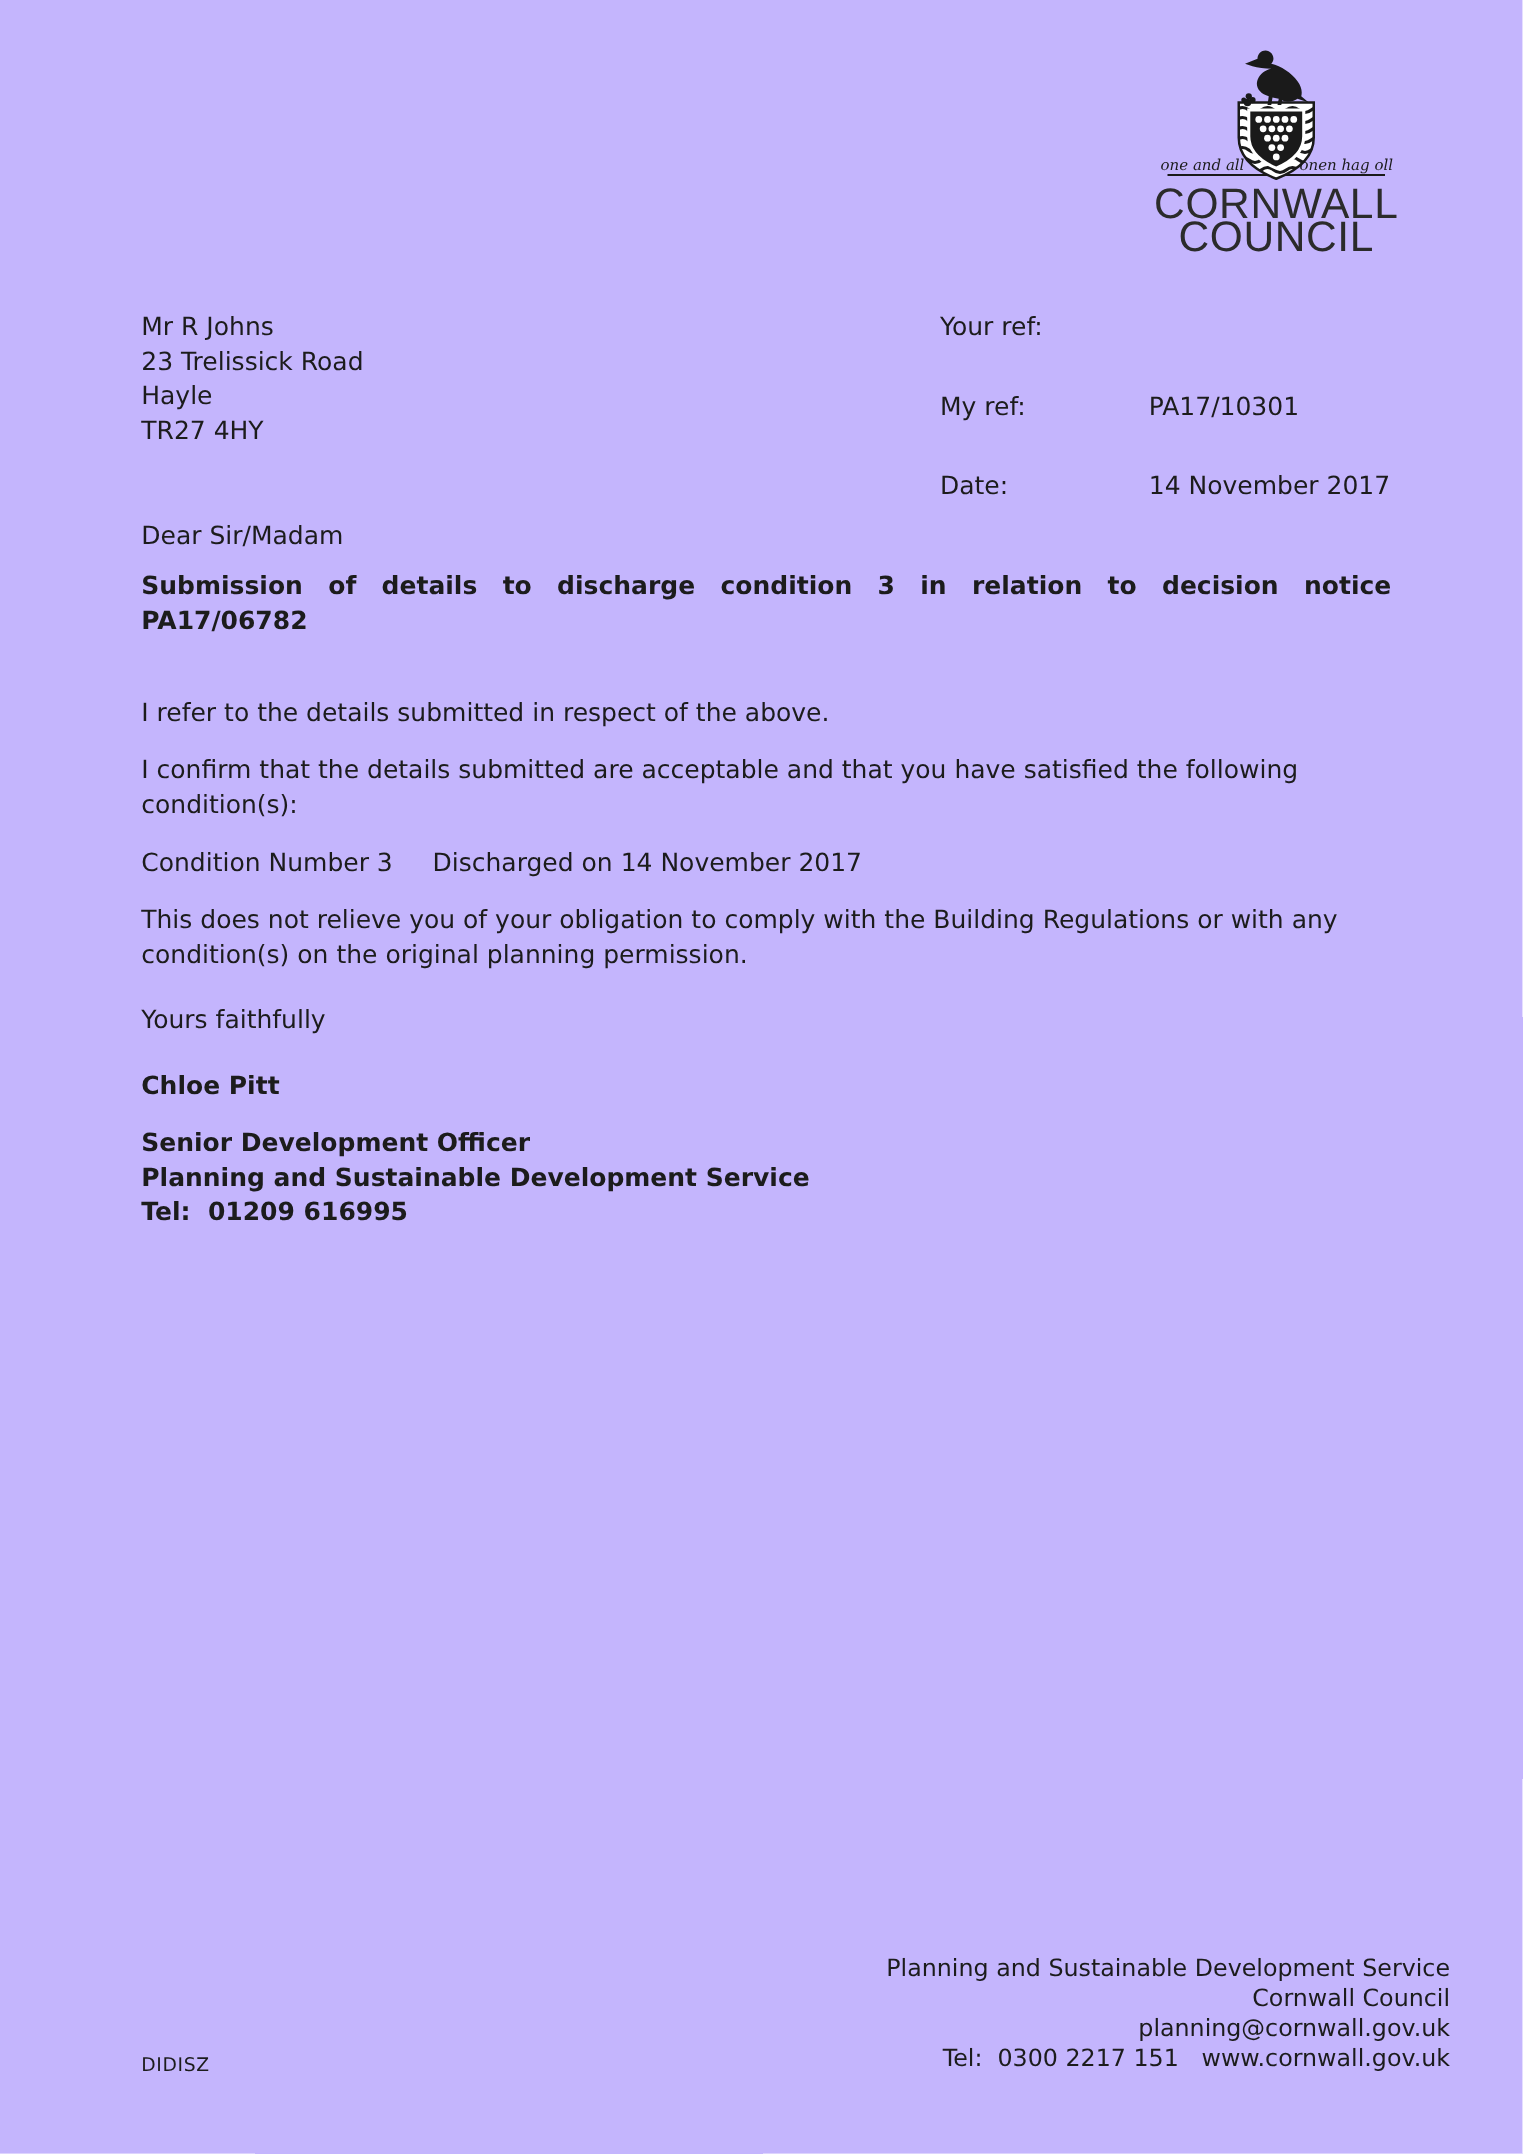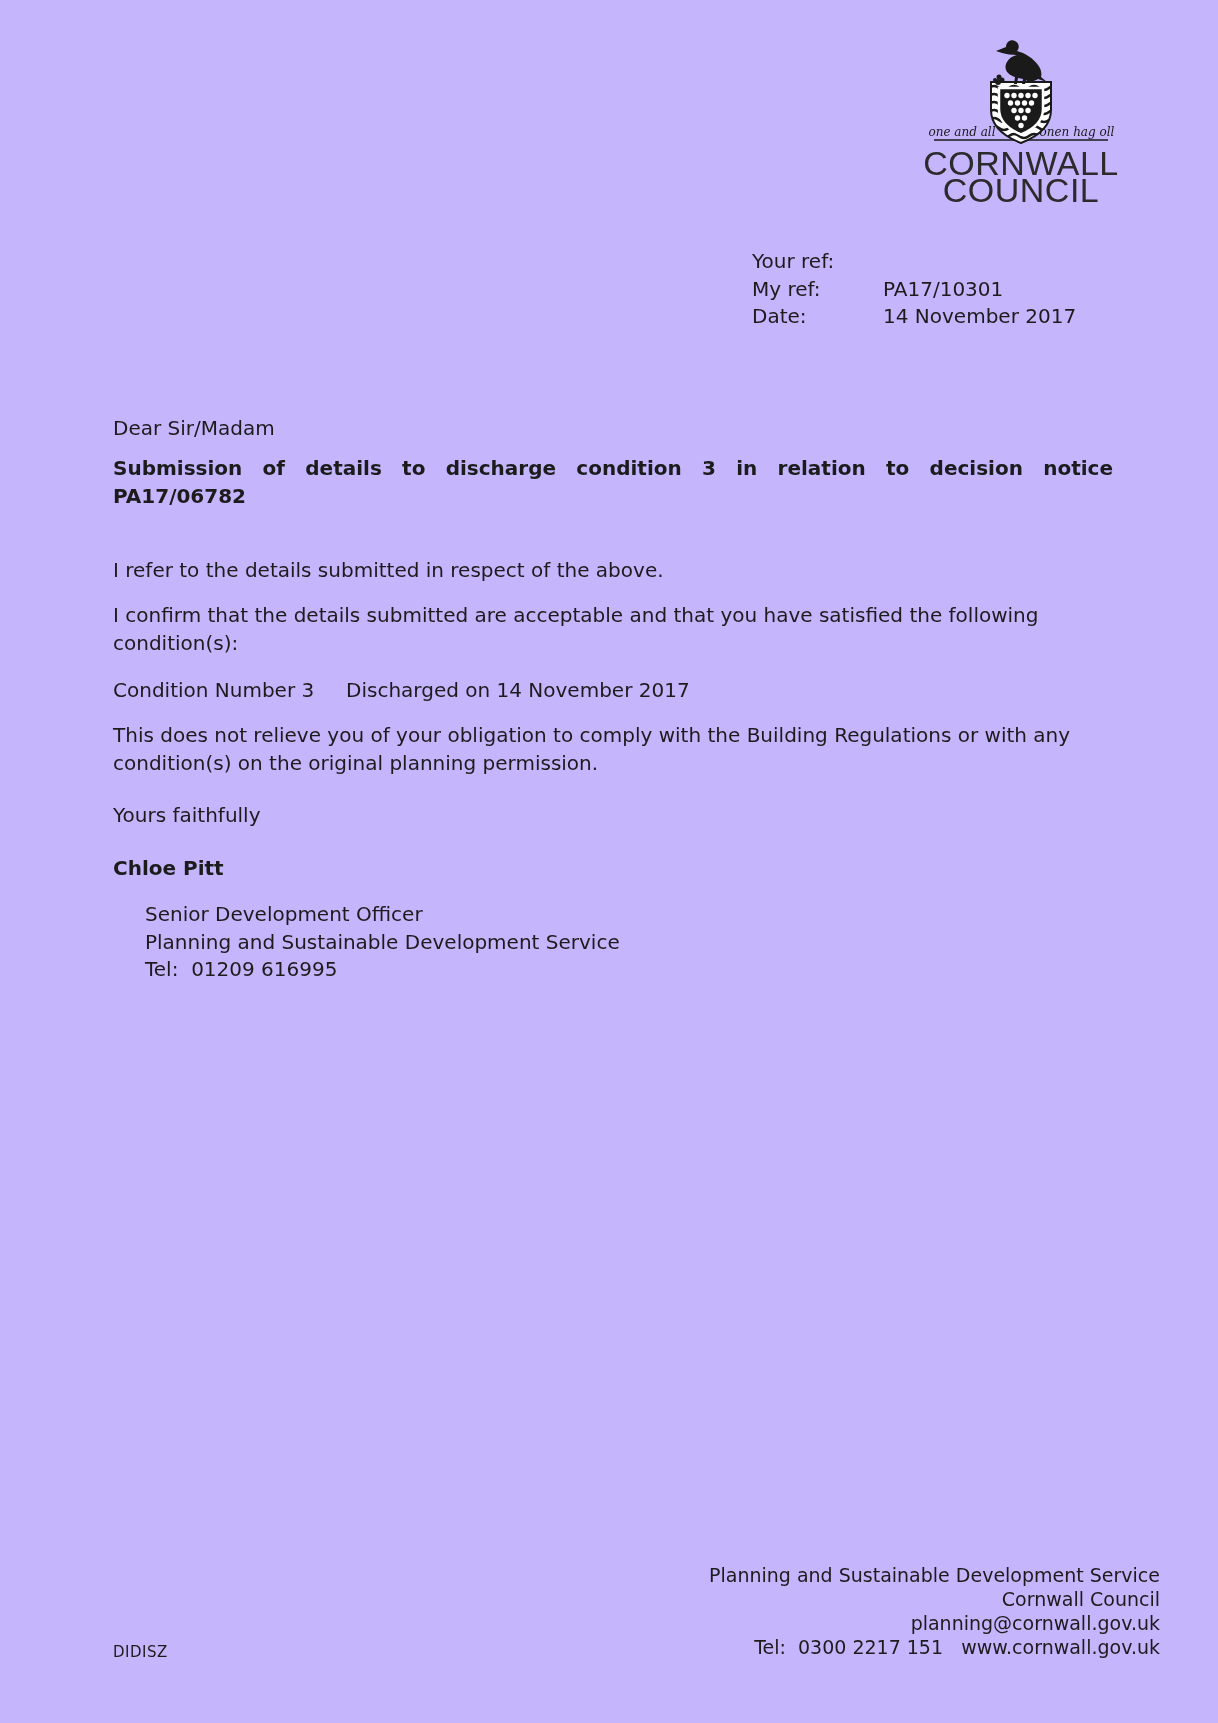--- a/index.html
+++ b/index.html
@@ -12,34 +12,34 @@
     overflow:hidden;
   }
   
   .logo{position:absolute;top:36px;left:893px;width:256px;text-align:center;}
   .logo svg{display:block;margin:0 auto;}
   .wordmark{margin-top:4px;font-family:"Liberation Sans",sans-serif;
     font-size:34px;line-height:27px;font-weight:400;color:#2b2b2b;letter-spacing:0.5px;}
   
   .recipient{position:absolute;top:248px;left:113px;font-size:20px;line-height:27.5px;}
   .refs{position:absolute;top:248px;left:752px;font-size:20px;line-height:27.5px;
-    display:grid;grid-template-columns:131px auto;}
+    display:grid;grid-template-columns:131px auto;gap:36px;}
   
   .body-text{font-size:20px;line-height:28px;}
   .salutation{position:absolute;top:414px;left:113px;}
   .subject{position:absolute;top:455px;left:113px;width:1000px;font-weight:bold;line-height:27.5px;}
   .subject .just{text-align:justify;text-align-last:justify;}
   .pre{white-space:pre-wrap;}
   .para1{position:absolute;top:556px;left:113px;width:1000px;}
   .para2{position:absolute;top:601px;left:113px;width:1000px;}
   .condition{position:absolute;top:676px;left:113px;width:1000px;font-weight:normal;}
   .para3{position:absolute;top:721px;left:113px;width:1000px;}
   .closing{position:absolute;top:801px;left:113px;}
   .sig-name{position:absolute;top:854px;left:113px;font-weight:bold;}
-  .sig-block{position:absolute;top:901px;left:113px;font-weight:normal;line-height:27.5px;margin-left:32px;}
+  .sig-block{position:absolute;top:901px;left:113px;font-weight:bold;line-height:27.5px;}
   
   .footer{position:absolute;top:1563px;right:58px;text-align:right;
     font-size:19px;line-height:24px;}
   .doc-code{position:absolute;top:1643px;left:113px;font-size:15px;letter-spacing:0.5px;}
 </style>
 </head>
 <body>
 
 <div class="page">
 
@@ -101,20 +101,26 @@
 
       <text x="66" y="100" text-anchor="middle" font-family="DejaVu Serif, serif" font-style="italic" font-size="12" fill="#1a1a1a">one and all</text>
       <text x="181" y="100" text-anchor="middle" font-family="DejaVu Serif, serif" font-style="italic" font-size="12" fill="#1a1a1a">onen hag oll</text>
     </svg>
     <div class="wordmark">
       <div>CORNWALL</div>
       <div>COUNCIL</div>
     </div>
   </div>
 
+  <div class="recipient">
+    <div>Mr R Johns</div>
+    <div>23 Trelissick Road</div>
+    <div>Hayle</div>
+    <div>TR27 4HY</div>
+  </div>
 
   <div class="refs">
     <div>Your ref:</div>
     <div></div>
     <div>My ref:</div>
     <div>PA17/10301</div>
     <div>Date:</div>
     <div>14 November 2017</div>
   </div>
 

